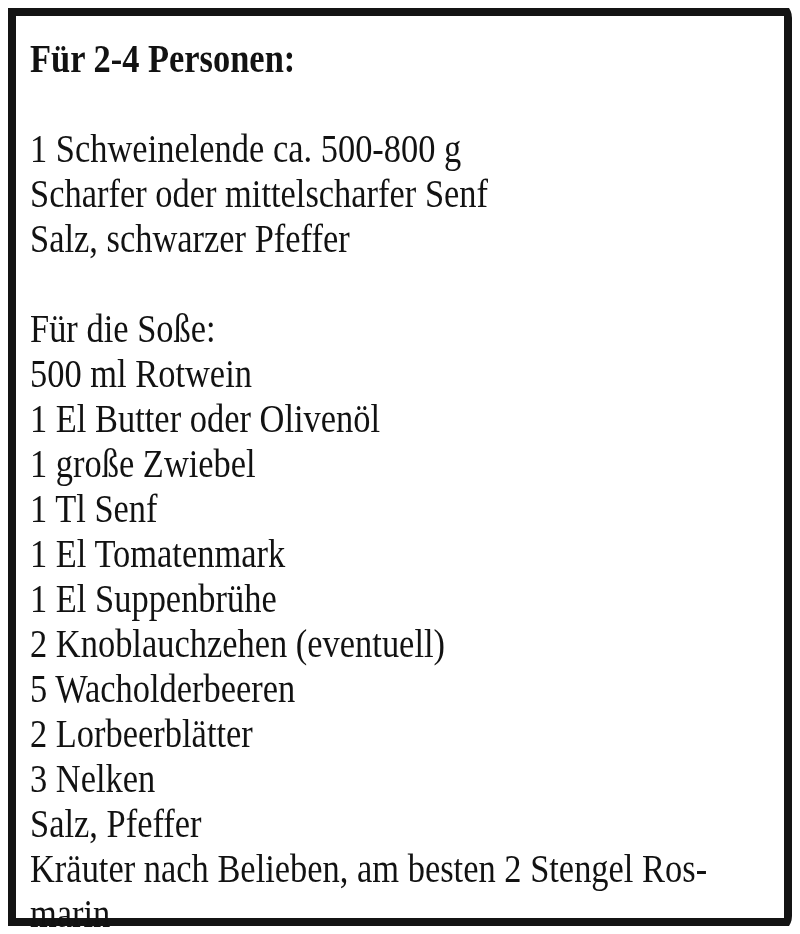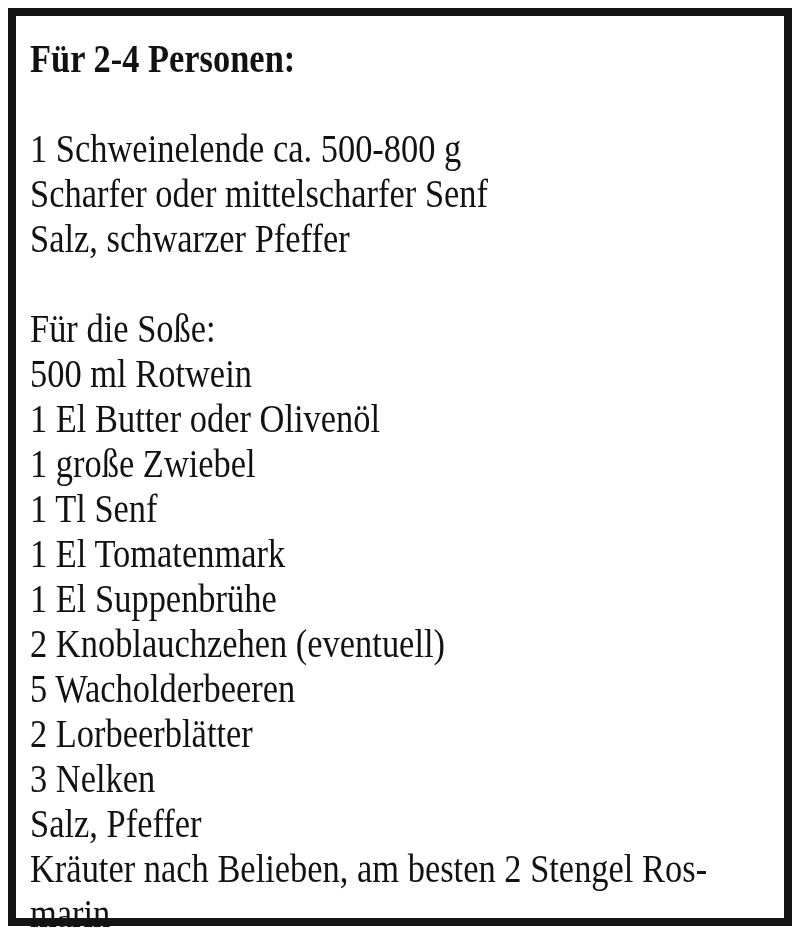--- a/index.html
+++ b/index.html
@@ -7,20 +7,21 @@
     padding: 0;
     background: #ffffff;
   }
   .page {
     position: relative;
     width: 792px;
     height: 934px;
     background: #ffffff;
     overflow: hidden;
     font-family: "Liberation Serif", serif;
+    border-radius: 18px;
   }
   .frame {
     position: absolute;
     left: 8px;
     top: 8px;
     width: 768px;
     height: 902px;
     border: 8px solid #141414;
     background: #ffffff;
   }

